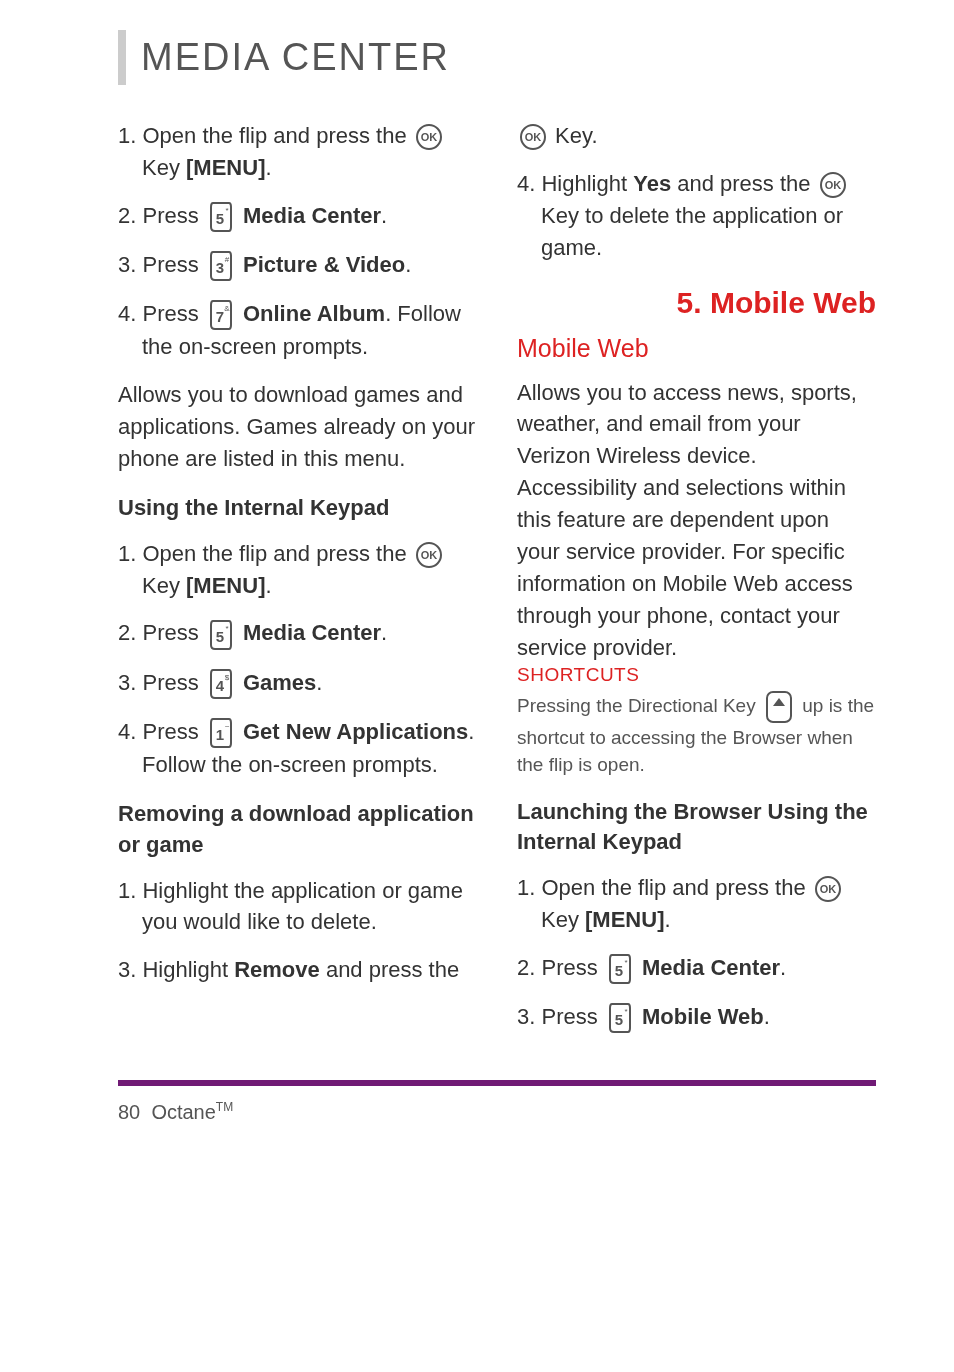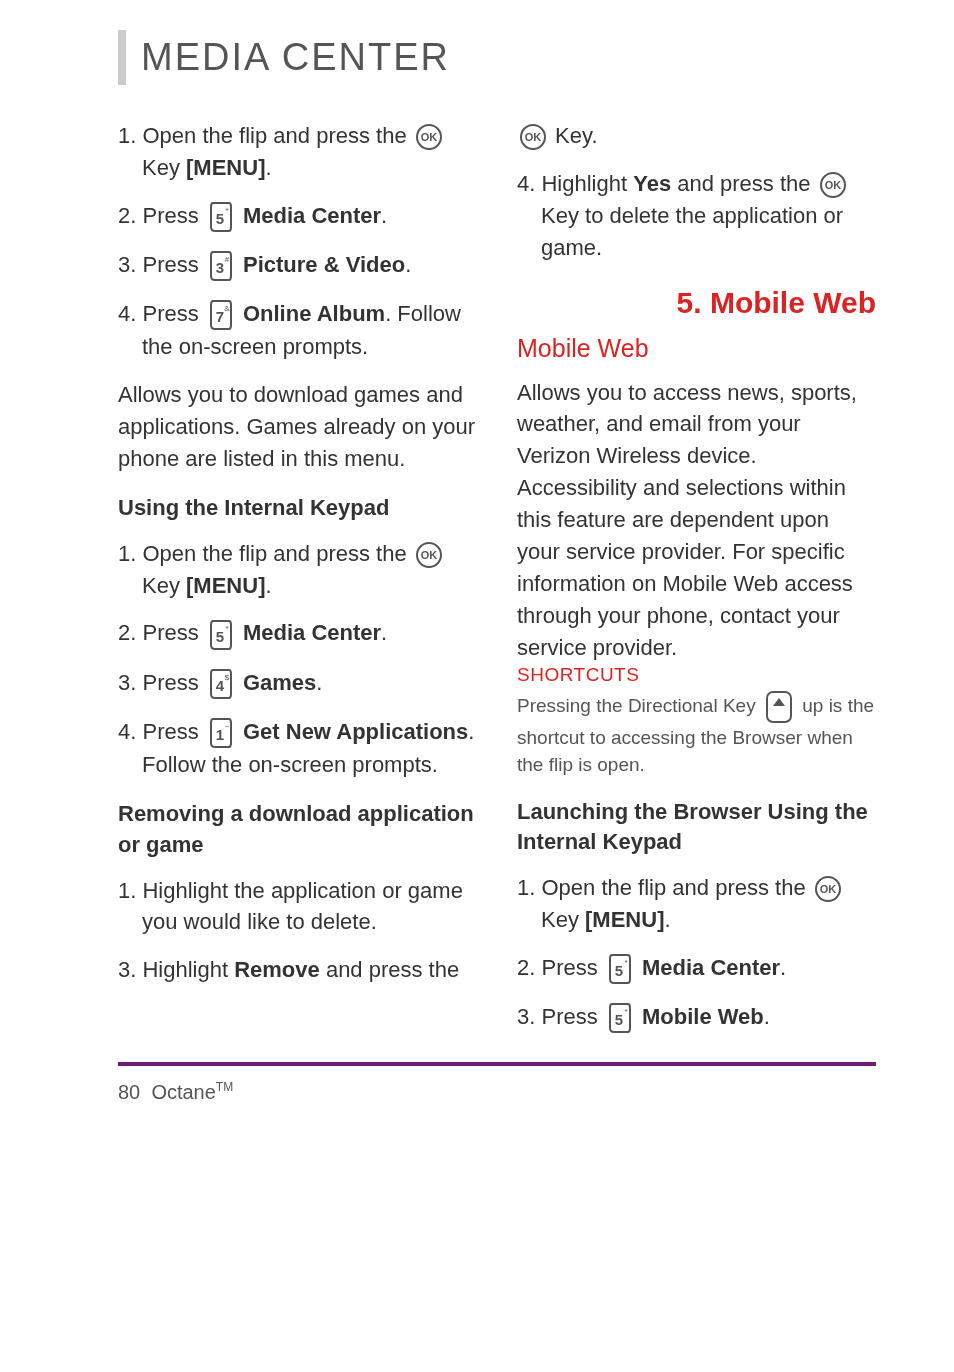--- a/index.html
+++ b/index.html
@@ -84,22 +84,22 @@
     line-height: 1.45;
     color: #555;
     margin-bottom: 10px;
   }
   .icon-ok, .icon-key, .icon-softkey, .icon-dir {
     display: inline-block;
     vertical-align: middle;
     margin: 0 2px;
   }
   .footer {
-    border-top: 4px solid #701a75;
-    margin-top: 12px;
+    border-top: 6px solid #701a75;
+    margin-top: 30px;
     padding-top: 14px;
     font-size: 20px;
     color: #555;
   }
   .footer .tm { font-size: 12px; vertical-align: super; }
   .continuation {
     padding-left: 24px;
     text-indent: -24px;
   }
 </style>

